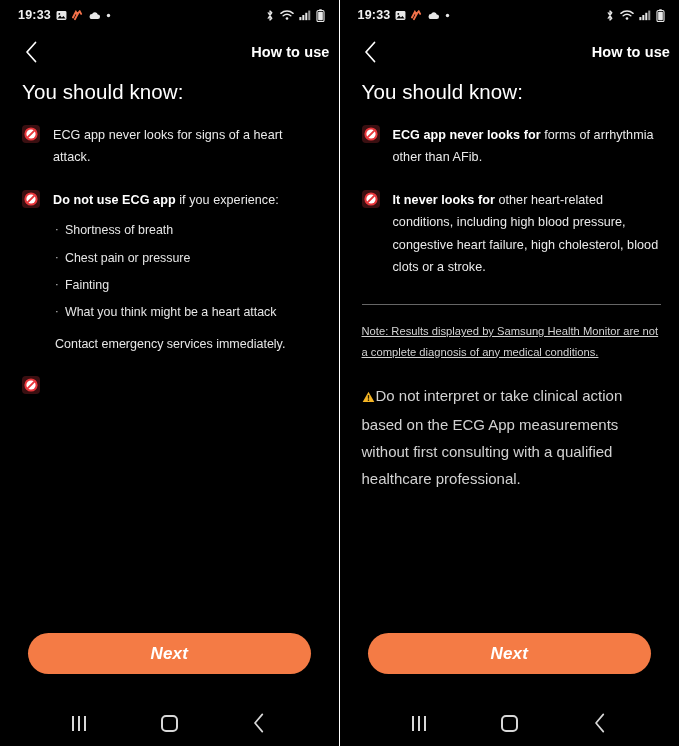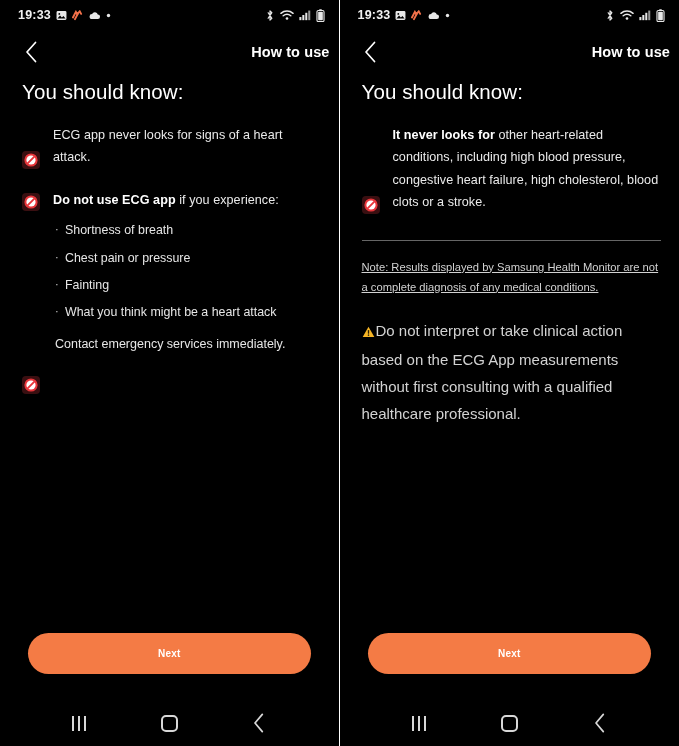--- a/index.html
+++ b/index.html
@@ -59,21 +59,21 @@
     padding:6px 20px 0 22px;
     letter-spacing:.1px;
   }
 
   
   .content { flex:1 1 auto; padding:0 18px 0 22px; overflow:hidden; }
 
   .bullet {
     display:flex;
     margin-top:20px;
-    align-items:flex-end;
+    align-items:flex-start;
   }
   .bullet .noicon {
     flex:0 0 18px; width:18px; height:18px;
     margin-top:1px; margin-right:13px;
   }
   .bullet .btext {
     color:#eaeaea;
     font-size:12.6px;
     line-height:1.78;
     letter-spacing:.05px;
@@ -126,27 +126,28 @@
   }
 
   
   .btn-wrap { flex:0 0 auto; padding:0 28px 26px 28px; }
   .next-btn {
     display:flex; align-items:center; justify-content:center;
     height:41px;
     background:#F47B45;
     border-radius:21px;
     color:#ffffff;
-    font-size:10px;
+    font-size:17px;
     font-weight:700;
     letter-spacing:.2px;
     cursor:pointer;
     border:none;
     width:100%;
     font-family:"Liberation Sans", sans-serif;
+    font-style:italic;
   }
 
   
   .navbar {
     height:46px; flex:0 0 46px;
     display:flex; align-items:center; justify-content:space-around;
     padding:0 34px;
   }
   .navbtn {
     width:44px; height:34px;
@@ -386,20 +387,31 @@
   <div class="content">
     <div class="bullets-host">
           <div class="bullet">
             <span class="noicon"><svg width="18" height="18" viewBox="0 0 18 18">
                 <rect x="0" y="0" width="18" height="18" rx="4" fill="#3a0f11"></rect>
                 <circle cx="9" cy="9" r="6.6" fill="#E8363B"></circle>
                 <circle cx="9" cy="9" r="4.6" fill="#ffffff"></circle>
                 <path d="M5.9 12.1 L12.1 5.9" stroke="#E8363B" stroke-width="1.9" stroke-linecap="round"></path>
               </svg></span>
             <div>
+              <div class="btext"><b>ECG app never looks for </b><span>forms of arrhythmia other than AFib.</span></div>
+            </div>
+          </div>
+          <div class="bullet">
+            <span class="noicon"><svg width="18" height="18" viewBox="0 0 18 18">
+                <rect x="0" y="0" width="18" height="18" rx="4" fill="#3a0f11"></rect>
+                <circle cx="9" cy="9" r="6.6" fill="#E8363B"></circle>
+                <circle cx="9" cy="9" r="4.6" fill="#ffffff"></circle>
+                <path d="M5.9 12.1 L12.1 5.9" stroke="#E8363B" stroke-width="1.9" stroke-linecap="round"></path>
+              </svg></span>
+            <div>
               <div class="btext"><b>It never looks for </b><span>other heart-related conditions, including high blood pressure, congestive heart failure, high cholesterol, blood clots or a stroke.</span></div>
             </div>
           </div>
         </div>
     <div class="divider" style="display: block;"></div>
     <div class="note" style="display: block; text-decoration: underline;">Note: Results displayed by Samsung Health Monitor are not a complete diagnosis of any medical conditions.</div>
     <div class="warn" style="display: block;">
       <span class="wicon">
         <svg width="13" height="12" viewBox="0 0 14 13">
               <path d="M7 0.9 L13.3 12 H0.7 Z" fill="#F5B425"></path>

